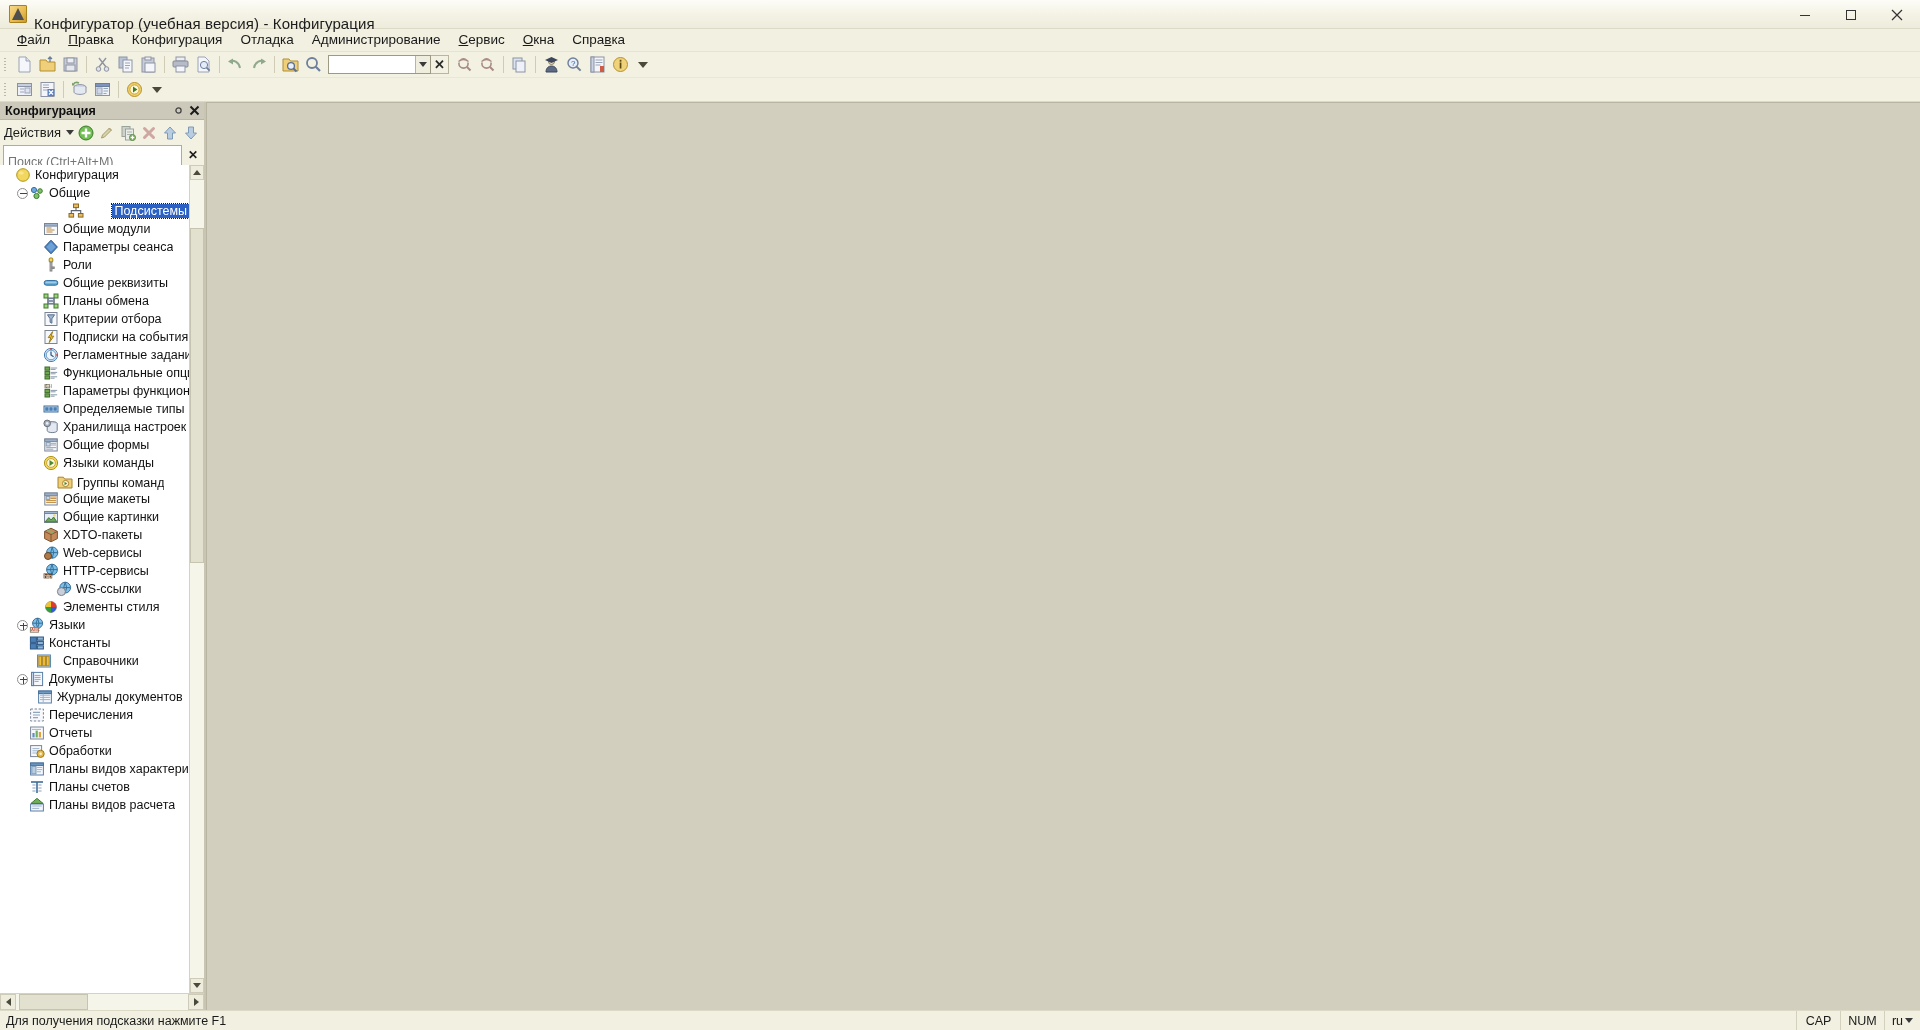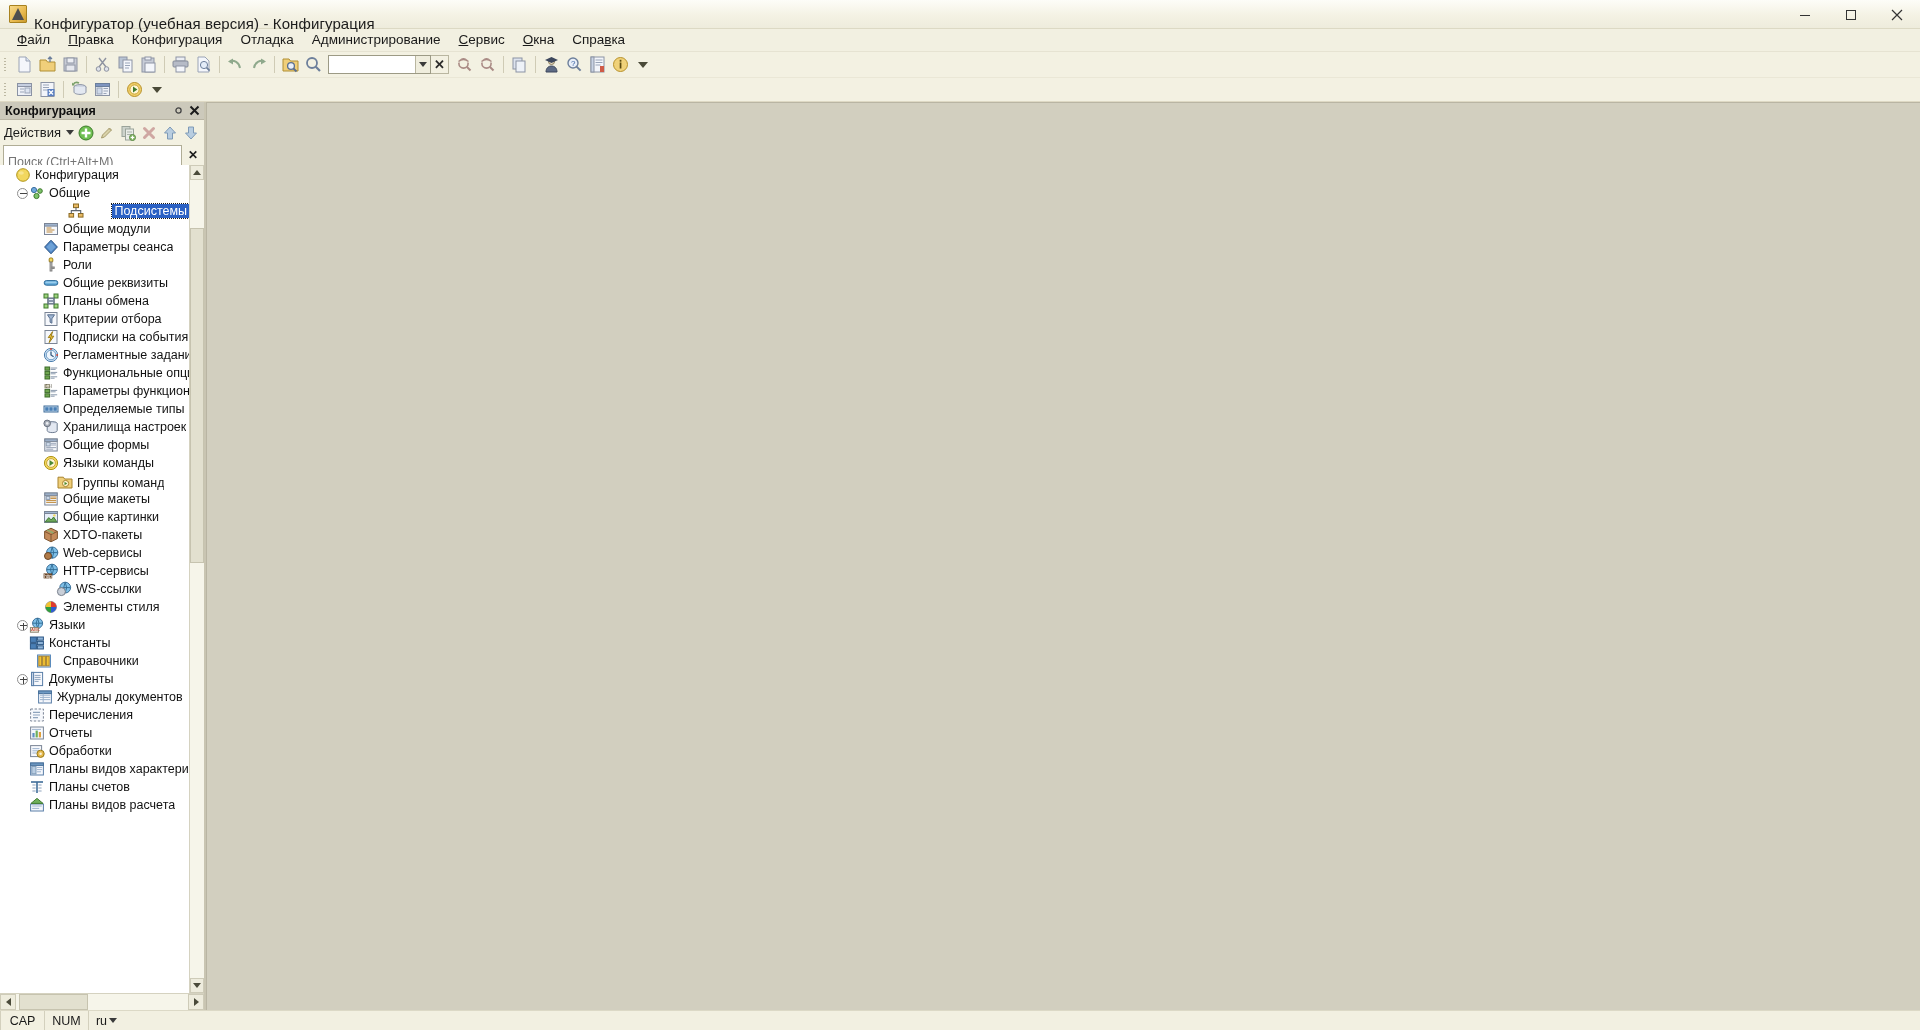--- a/index.html
+++ b/index.html
@@ -895,19 +895,20 @@
       <div class="hs-btn">
           <span class="arrow-r"></span>
         </div>
     </div>
   </div>
 
   <div class="workspace"></div>
 </div>
 
 <div class="statusbar">
+  <span class="status-msg">Для получения подсказки нажмите F1</span>
   <span class="status-cell">CAP</span>
   <span class="status-cell">NUM</span>
   <span class="status-lang">
     <span>ru</span>
     <span class="tri-down"></span>
   </span>
 </div>
 
 </body></html>

